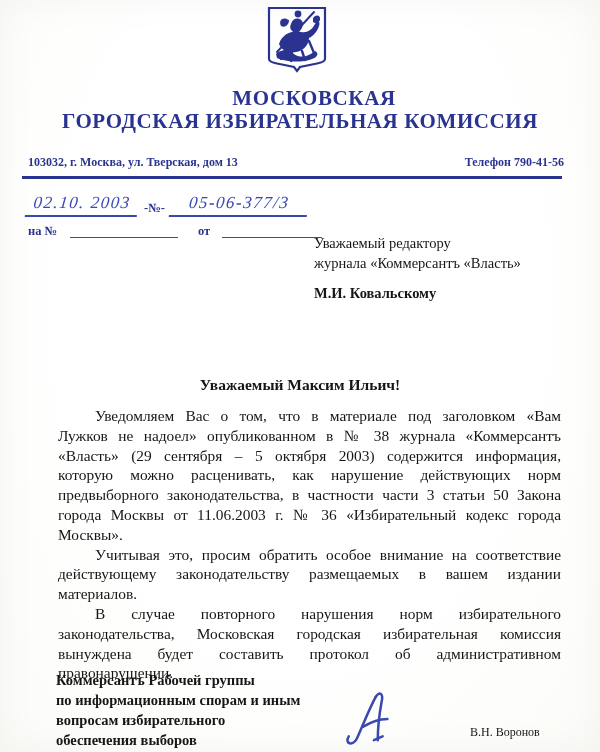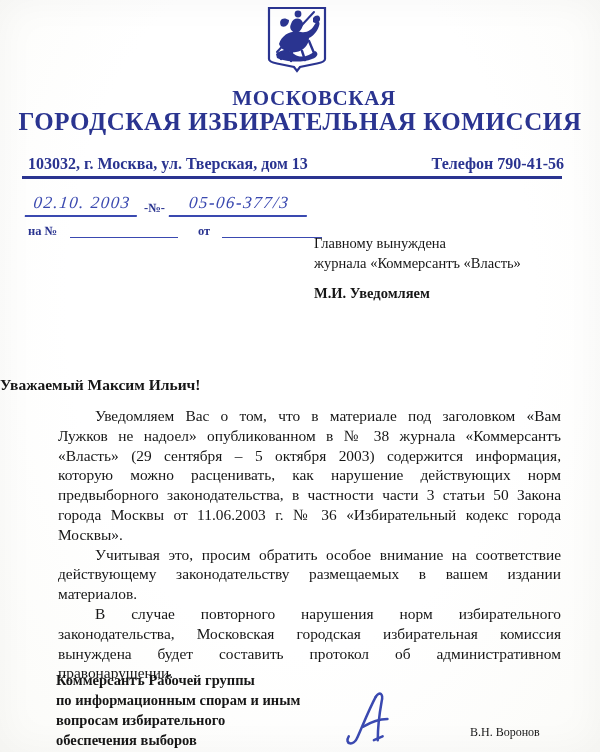--- a/index.html
+++ b/index.html
@@ -22,25 +22,25 @@
     box-shadow:inset 0 0 40px rgba(0,0,0,0.04);
   }
   
   .emblem{position:absolute;left:265px;top:5px;width:64px;height:68px;}
   .org-title{
     position:absolute;left:0;top:87px;width:100%;
     text-align:center;color:var(--blue);
     font-weight:bold;letter-spacing:.6px;line-height:23px;
   }
   .org-title .l1{font-size:21px;padding-left:28px;}
-  .org-title .l2{font-size:25px;}
+  .org-title .l2{font-size:21px;}
   .address-row{
     position:absolute;left:28px;right:36px;top:155px;
     display:flex;justify-content:space-between;
-    color:var(--blue);font-weight:bold;font-size:16px;
+    color:var(--blue);font-weight:bold;font-size:12px;
   }
   .rule{
     position:absolute;left:22px;top:176px;width:540px;height:3px;
     background:var(--blue);
   }
   
   .hw{
     font-style:italic;
     color:var(--ink);
     font-size:17px;
@@ -72,21 +72,21 @@
   .blank2{left:222px;width:100px;}
   
   .recipient{
     position:absolute;left:314px;top:233px;
     font-size:14.5px;line-height:20px;color:var(--text);
   }
   .recipient .name{font-weight:bold;margin-top:10px;}
   
   .salutation{
     position:absolute;left:0;top:376px;width:100%;
-    font-weight:bold;font-size:15.5px;color:var(--text);
+    text-align:center;font-weight:bold;font-size:15.5px;color:var(--text);
   }
   .body-text{
     position:absolute;left:58px;top:406px;width:503px;
     font-size:15.4px;line-height:19.8px;color:var(--text);
     text-align:justify;
   }
   .body-text p{text-indent:37px;word-spacing:1.5px;}
   
   .closing{
     position:absolute;left:56px;top:670px;
@@ -136,23 +136,23 @@
   <div class="hw hw-date">02.10. 2003</div>
   <div class="num-sep">-№-</div>
   <div class="hw hw-num">05-06-377/3</div>
 
   <div class="ref-label lbl-na">на №</div>
   <div class="blank-line blank1"></div>
   <div class="ref-label lbl-ot">от</div>
   <div class="blank-line blank2"></div>
 
   <div class="recipient">
-    <div>Главному вынуждена</div>
+    <div>Уважаемый редактору</div>
     <div>журнала «Коммерсантъ «Власть»</div>
-    <div class="name">М.И. Уведомляем</div>
+    <div class="name">М.И. Ковальскому</div>
   </div>
 
   <div class="salutation">Уважаемый Максим Ильич!</div>
 
   <div class="body-text">
     <p>Уведомляем Вас о том, что в материале под заголовком «Вам Лужков не надоел» опубликованном в № 38 журнала «Коммерсантъ «Власть» (29 сентября – 5 октября 2003) содержится информация, которую можно расценивать, как нарушение действующих норм предвыборного законодательства, в частности части 3 статьи 50 Закона города Москвы от 11.06.2003 г. № 36 «Избирательный кодекс города Москвы».</p>
     <p>Учитывая это, просим обратить особое внимание на соответствие действующему законодательству размещаемых в вашем издании материалов.</p>
     <p>В случае повторного нарушения норм избирательного законодательства, Московская городская избирательная комиссия вынуждена будет составить протокол об административном правонарушении.</p>
   </div>
 

